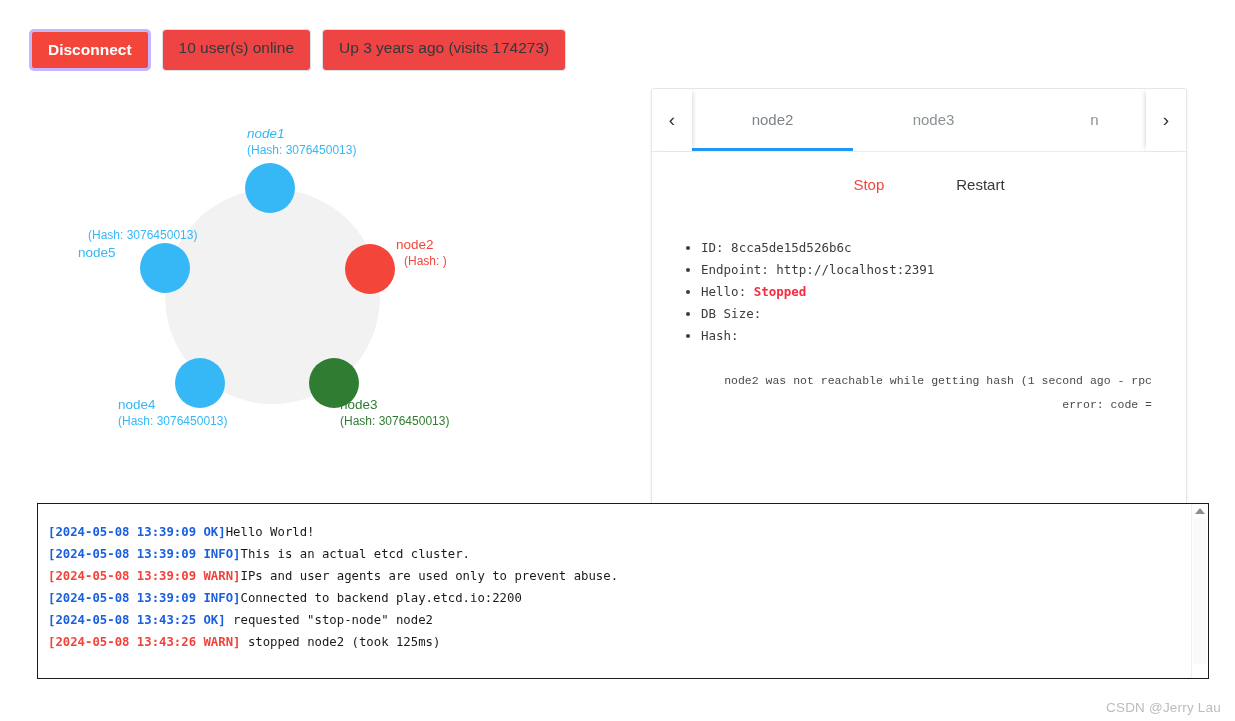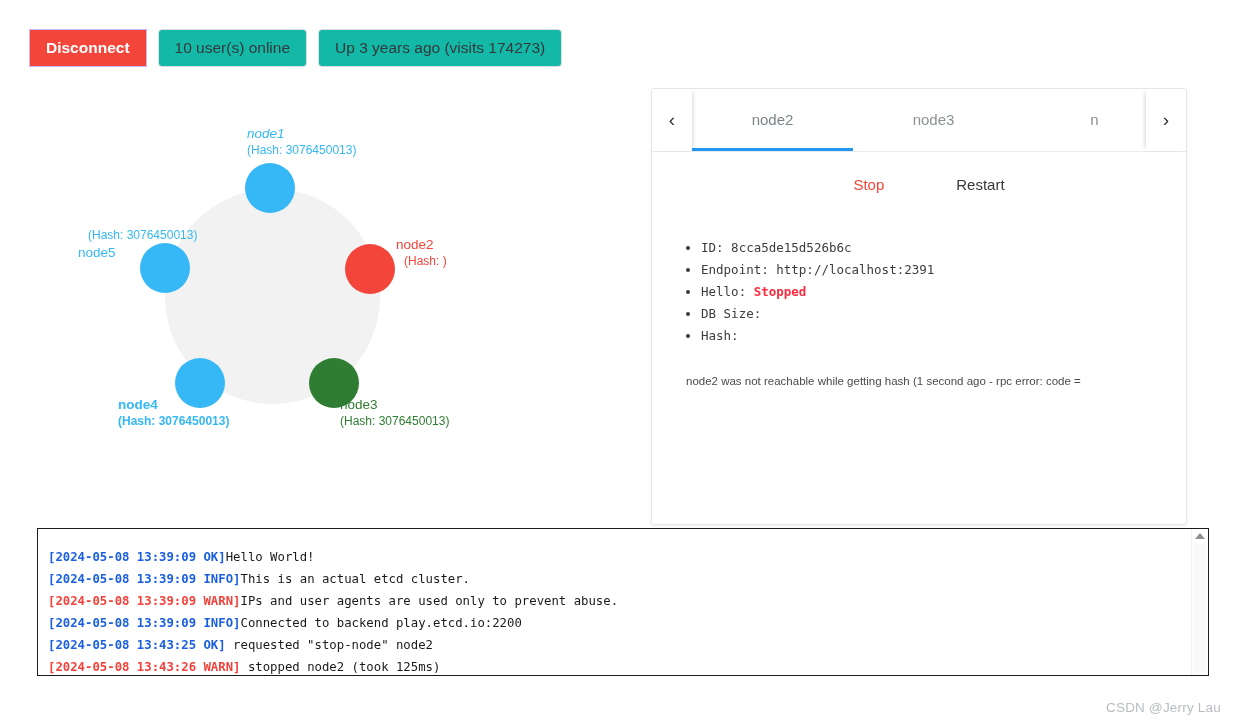--- a/index.html
+++ b/index.html
@@ -13,30 +13,30 @@
   }
   #root { position: relative; width: 1235px; height: 721px; }
 
   
   .toolbar {
     position: absolute; left: 29px; top: 29px;
     display: flex; align-items: stretch;
   }
   .btn-disconnect {
     background: #f4453a; color: #ffffff;
-    border: 1px solid #c4b5fd;
+    border: 3px solid #c4b5fd;
     font-size: 15.5px; font-weight: bold;
     padding: 10px 16px 11px 16px;
-    border-radius: 0;
+    border-radius: 5px;
     line-height: 15px;
     cursor: pointer;
     font-family: "Liberation Sans", sans-serif;
   }
   .btn-plain {
-    background: #14b8a6; color: #33383c;
+    background: #ef4444; color: #33383c;
     border: 1px solid #dcdfe2;
     font-size: 15.5px;
     padding: 10px 16px 11px 16px;
     border-radius: 4px;
     line-height: 15px;
     margin-left: 11px;
     cursor: default;
     white-space: nowrap;
     font-family: "Liberation Sans", sans-serif;
   }
@@ -121,31 +121,31 @@
     font-size: 12.5px;
     color: #3c3c3c;
     line-height: 22px;
   }
   .details li { margin: 0 0 0 0; }
   .details li::marker { color: #3c3c3c; }
   .state-stopped { color: #fa2b3f; font-weight: bold; }
 
   .errmsg {
     margin: 22px 34px 0 34px;
-    font-family: Liberation Sans, sans-serif;
+    font-family: Liberation Mono, monospace;
     font-size: 11.5px;
     color: #4a4a4a;
     line-height: 24px;
-    text-align: left;
+    text-align: right;
   }
 
   
   .console {
-    position: absolute; left: 37px; top: 528px;
-    width: 1172px; height: 148px;
+    position: absolute; left: 37px; top: 503px;
+    width: 1172px; height: 176px;
     background: #ffffff;
     border: 1px solid #1b1b1b;
     overflow: hidden;
   }
   .console-inner {
     position: absolute; left: 0; top: 0; right: 17px; bottom: 0;
     padding: 17px 10px 10px 10px;
     font-family: "DejaVu Sans Mono", monospace;
     font-size: 12.3px;
     line-height: 22px;
@@ -202,21 +202,21 @@
         <div class="nodelabel" style="left: 396px; top: 140px; color: rgb(244, 69, 58);">
           <span class="name" style="display: block;">node2</span>
           <span class="hash" style="margin-left: 8px;">(Hash: )</span>
         </div>
         <div class="node" style="left: 309px; top: 262px; width: 50px; height: 50px; background: rgb(46, 125, 50);"></div>
         <div class="nodelabel" style="left: 340px; top: 300px; color: rgb(46, 125, 50);">
           <span class="name" style="display: block;">node3</span>
           <span class="hash">(Hash: 3076450013)</span>
         </div>
         <div class="node" style="left: 175px; top: 262px; width: 50px; height: 50px; background: rgb(53, 184, 245);"></div>
-        <div class="nodelabel" style="left: 118px; top: 300px; color: rgb(53, 184, 245); font-weight: bold;">
+        <div class="nodelabel" style="left: 118px; top: 300px; color: rgb(53, 184, 245);">
           <span class="name" style="display: block;">node4</span>
           <span class="hash">(Hash: 3076450013)</span>
         </div>
         <div class="node" style="left: 140px; top: 147px; width: 50px; height: 50px; background: rgb(53, 184, 245);"></div>
         <div class="nodelabel" style="left: 78px; top: 131px; color: rgb(53, 184, 245);"><span class="hash" style="margin-left: 10px;">(Hash: 3076450013)</span><span class="name">node5</span></div>
       </div>
   </div>
 
   <div class="panel">
 

